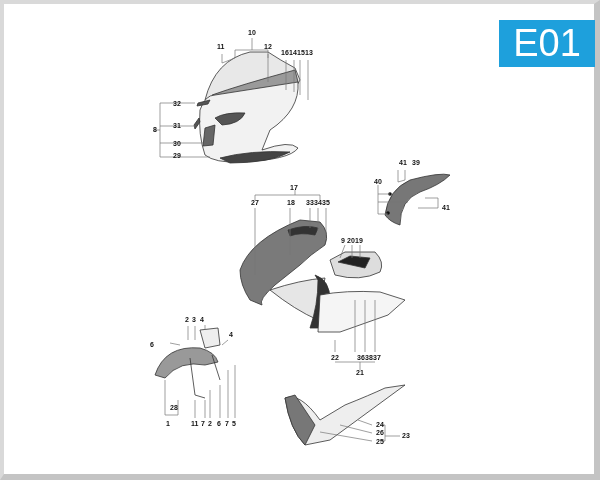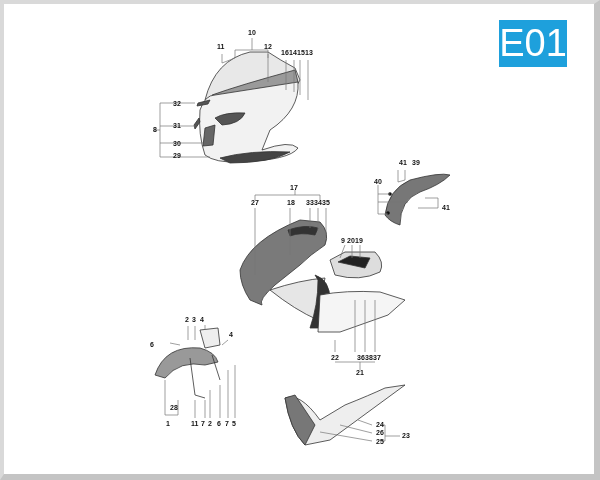--- a/index.html
+++ b/index.html
@@ -1,19 +1,19 @@
 <!DOCTYPE html>
 <html><head>
 <meta charset="utf-8">
 <style>
   html,body{margin:0;padding:0;}
   body{width:600px;height:480px;background:#fff;position:relative;overflow:hidden;font-family:"Liberation Sans",sans-serif;}
   .frame{position:absolute;left:0;top:0;width:600px;height:480px;box-sizing:border-box;
     border-top:4px solid #d9d9d9;border-left:4px solid #d9d9d9;border-right:6px solid #c4c4c4;border-bottom:6px solid #c4c4c4;}
-  .badge{position:absolute;left:499px;top:20px;width:68px;height:47px;background:#1ea0dc;color:#fff;
+  .badge{position:absolute;left:499px;top:20px;width:96px;height:47px;background:#1ea0dc;color:#fff;
     font-size:38px;line-height:47px;text-align:center;font-family:"Liberation Sans",sans-serif;letter-spacing:0px;}
   svg{position:absolute;left:0;top:0;}
   .lbl{font-size:7px;font-family:"Liberation Sans",sans-serif;fill:#111;font-weight:bold;}
   .ln{stroke:#777;stroke-width:0.7;fill:none;}
   .part{stroke:#333;stroke-width:0.8;}
 </style>
 </head>
 <body>
 
 <div class="frame"></div>

